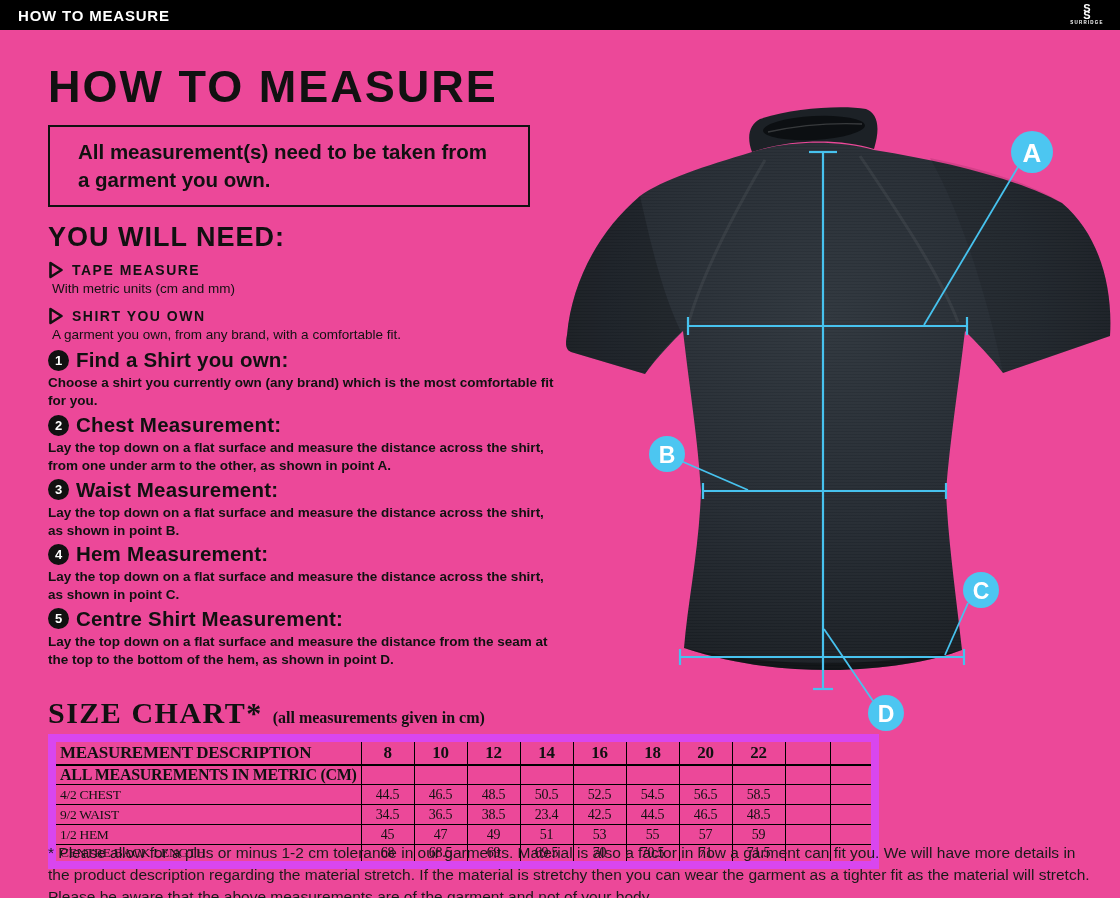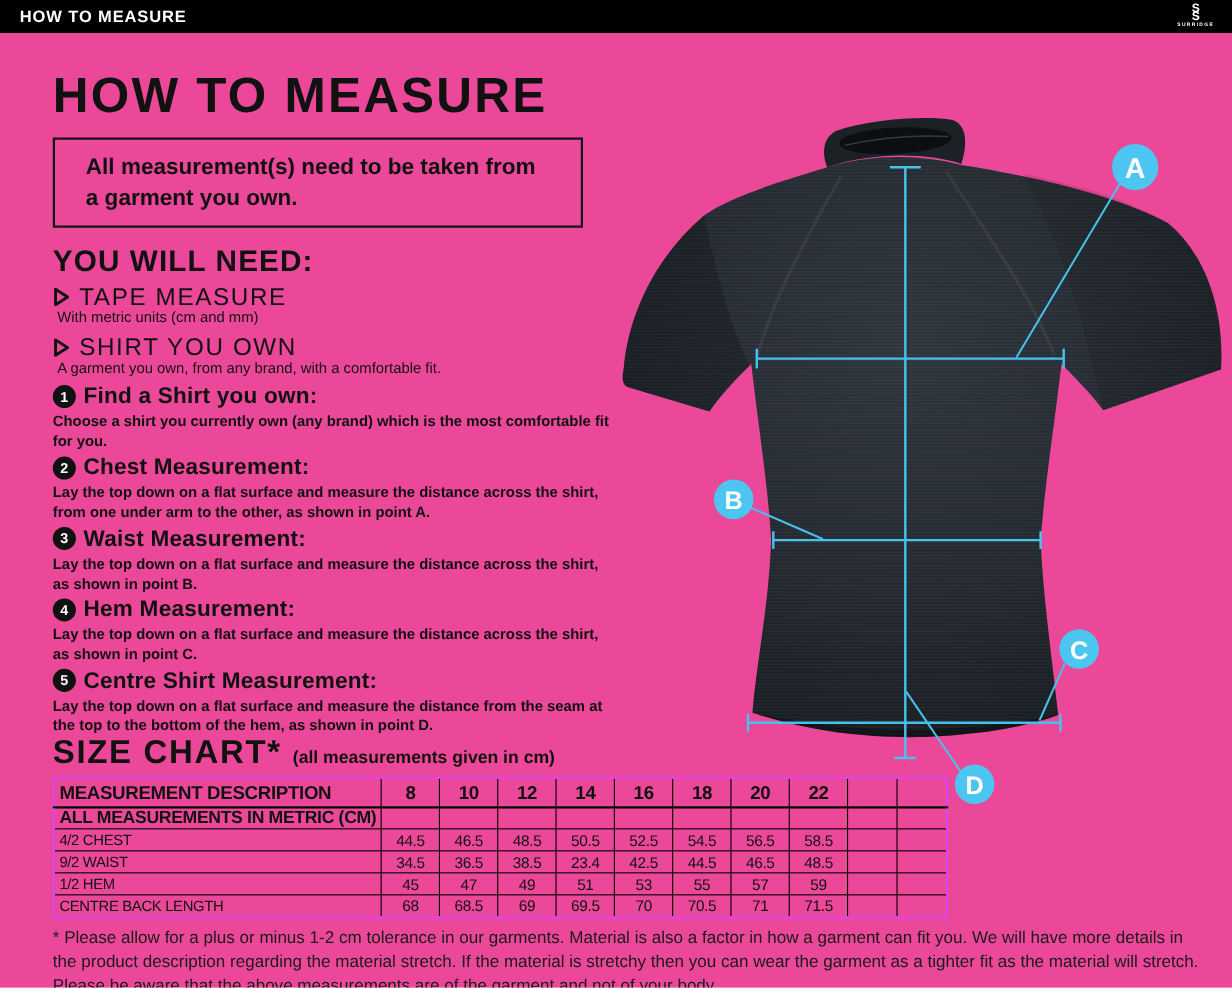--- a/index.html
+++ b/index.html
@@ -17,35 +17,35 @@
   .logo-text { color:#fff; font-size:4.5px; font-weight:bold; letter-spacing:1.2px; margin-top:2px; }
 
   
   .left-col { position:absolute; left:48px; top:60px; width:515px; }
   h1.page-title { font-size:45px; font-weight:bold; letter-spacing:2px; line-height:1.02; margin-top:4px; }
   .notice-box { border:2px solid #111; margin-top:15px; padding:11px 28px; width:482px; }
   .notice-box p { font-size:20.5px; font-weight:bold; line-height:1.38; }
   .ywn-heading { font-size:27px; font-weight:bold; letter-spacing:1px; margin-top:15px; }
   .need-item { margin-top:6px; }
   .need-head { display:flex; align-items:center; gap:8px; height:21px; }
-  .need-label { font-size:22px; font-weight:normal; letter-spacing:1.5px;text-align:center; }
+  .need-label { font-size:14px; font-weight:bold; letter-spacing:1.5px;text-align:center; }
   .need-desc { font-size:13.5px; font-weight:normal; margin-top:1px; padding-left:4px; height:18px; }
   .step { margin-top:3px; }
   .step-head { display:flex; align-items:center; gap:7px; height:24px; margin-top:3px; }
   .step-num { width:21px; height:21px; border-radius:50%; background:#111; color:#fff;
               font-size:13px; font-weight:bold; display:flex; align-items:center; justify-content:center; flex:0 0 21px; }
   .step-title { font-size:20.5px; font-weight:bold; letter-spacing:.2px; }
   .step-body { font-size:13.5px; font-weight:bold; line-height:1.32; margin-top:2px; width:512px; }
 
   
-  .sizechart { position:absolute; left:48px; top:668px; }
+  .sizechart { position:absolute; left:48px; top:696px;font-family:Liberation Serif, serif; }
   .sc-head { display:flex; align-items:baseline; gap:10px; }
   .sc-title { font-size:30px; font-weight:bold; letter-spacing:1.5px; }
   .sc-sub { font-size:16px; font-weight:bold; }
-  table.sc-table { border-collapse:collapse; border:2px solid #d946ef; table-layout:fixed; margin-top:4px; }
+  table.sc-table { border-collapse:collapse; border:8px solid #d946ef; table-layout:fixed; margin-top:4px; }
   .sc-table th, .sc-table td { border:1px solid #000; padding:0 4px; letter-spacing:-.3px; overflow:hidden; white-space:nowrap; }
   .sc-table col.c-desc { width:232px; }
   .sc-table col.c-size { width:53px; }
   .sc-table col.c-empty { width:45px; }
   .sc-table thead th { font-size:17px; font-weight:bold; height:27px; text-align:center; border-bottom-width:2px; }
   .sc-table thead th:first-child { text-align:left; }
   .sc-table .note-row td { font-size:16px; font-weight:bold; height:17px; text-align:right; }
   .sc-table tbody td { font-size:14px; height:20px; text-align:center; }
   .sc-table tbody td.rowlabel { text-align:left; font-size:13.5px; }
 

